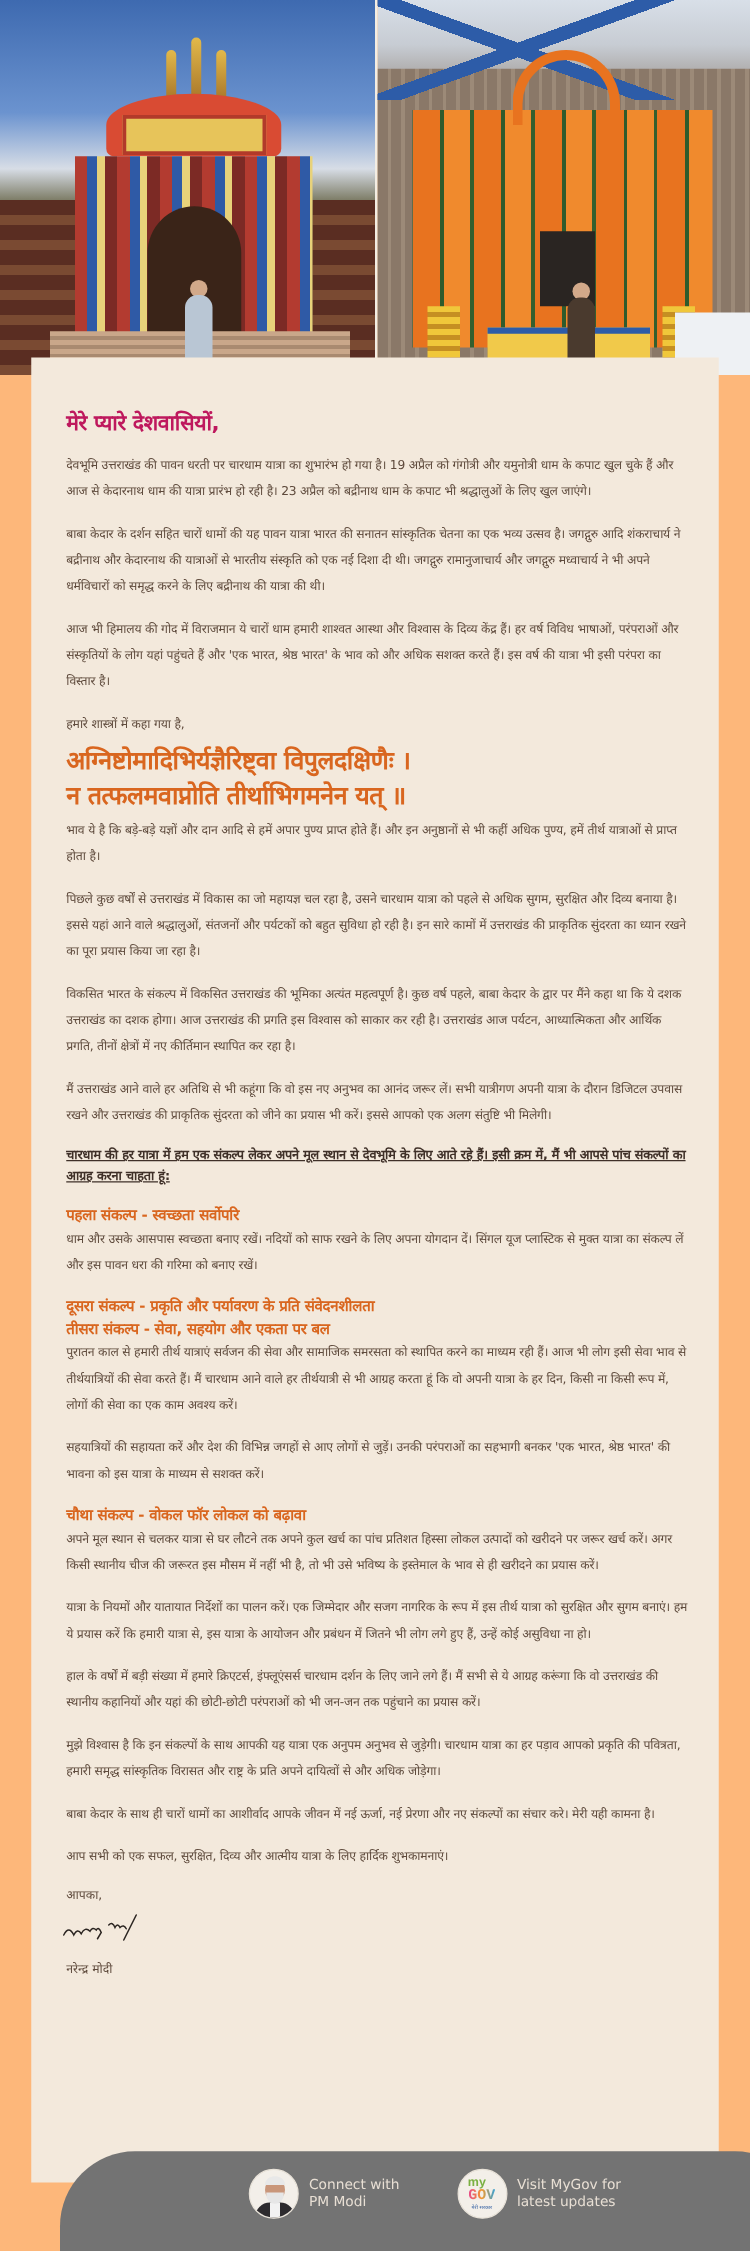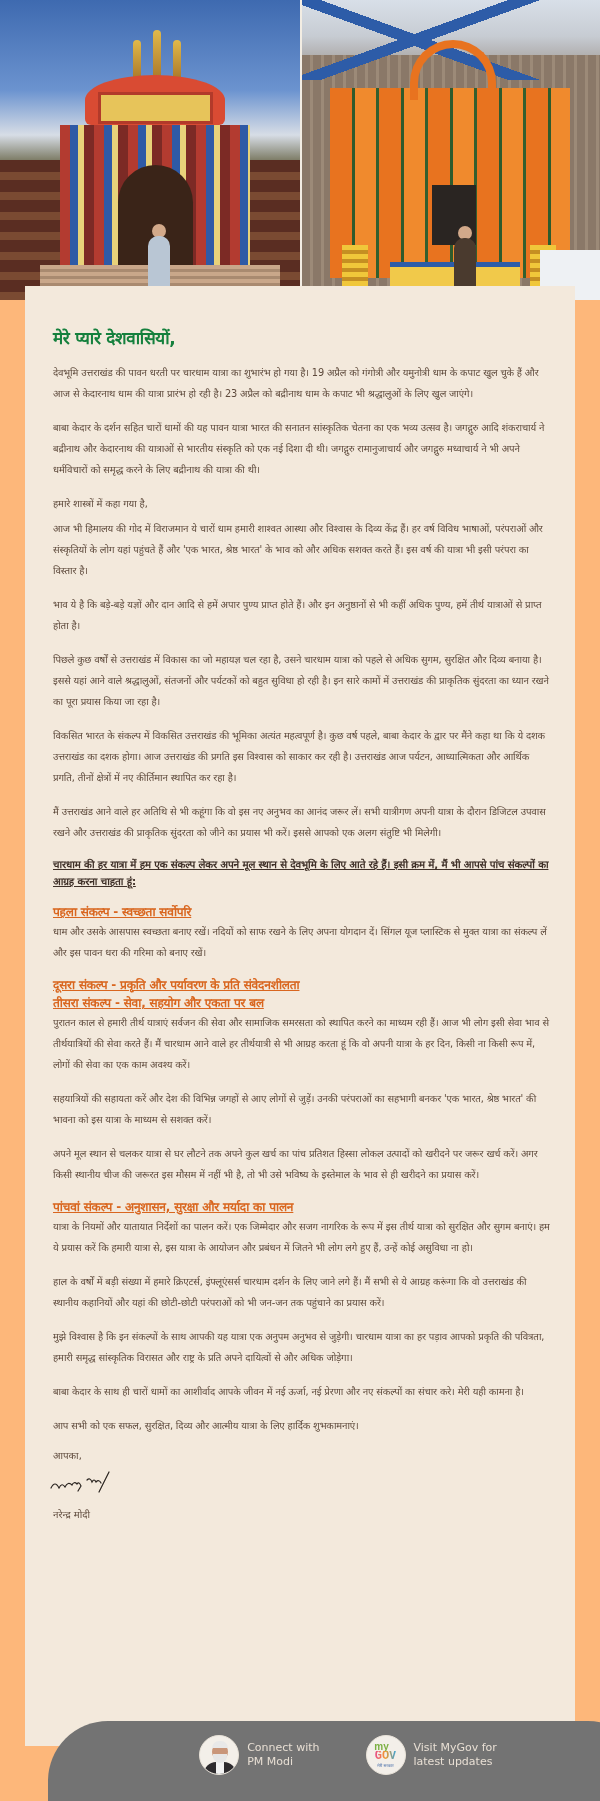--- a/index.html
+++ b/index.html
@@ -28,26 +28,26 @@
     .kd-garland { position: absolute; top: 88px; width: 240px; left: 28px; height: 190px; background: repeating-linear-gradient(90deg, #e8731f 0 22px, #2f5b2c 22px 25px, #f08a2d 25px 46px, #345f2e 46px 49px); }
     .kd-arch { position: absolute; left: 108px; top: 40px; width: 86px; height: 60px; border: 8px solid #e8731f; border-bottom: none; border-radius: 45px 45px 0 0; }
     .kd-door { position: absolute; left: 130px; top: 185px; width: 44px; height: 60px; background: #2a2522; }
     .kd-rail { position: absolute; top: 245px; width: 26px; height: 55px; background: repeating-linear-gradient(180deg, #f0c73a 0 5px, #c58f22 5px 9px); }
     .kd-base { position: absolute; left: 88px; top: 262px; width: 130px; height: 38px; background: #f1c94a; border-top: 5px solid #2d5ca8; }
     .kd-snow { position: absolute; right: 0; top: 250px; width: 60px; height: 50px; background: #eef1f4; }
 
     
     .card { position: absolute; left: 25px; top: 286px; width: 550px; height: 1460px; background: #f3e9dc; }
     .letter { position: absolute; left: 28px; top: 40px; width: 500px; color: #5b4636; }
-    .salutation { font-family: "DejaVu Sans", sans-serif; font-weight: bold; font-size: 17px; color: #15803d; margin-bottom: 13px; letter-spacing: -0.3px; }
+    .salutation { font-family: "DejaVu Sans", sans-serif; font-weight: bold; font-size: 17px; color: #be185d; margin-bottom: 13px; letter-spacing: -0.3px; }
     .para { font-size: 9.8px; line-height: 21px; margin-bottom: 13px; color: #5e4a3c; letter-spacing: -0.15px; }
     .para.tight { margin-bottom: 4px; }
     .para.bold { font-weight: bold; color: #3f3028; font-size: 10.2px; line-height: 17px; text-decoration: underline; }
     .shloka { font-weight: bold; font-size: 20px; line-height: 28px; color: #d9661f; margin: 2px 0 4px; letter-spacing: -0.4px; }
-    .resolve-title { font-weight: bold; font-size: 12px; color: #d9661f; margin-bottom: 1px; letter-spacing: -0.2px; text-decoration: underline; }
+    .resolve-title { font-weight: bold; font-size: 12px; color: #d9661f; margin-bottom: 1px; letter-spacing: -0.2px; }
     .resolve-body { margin-bottom: 13px; }
     .closing { font-size: 9.8px; color: #5e4a3c; margin-top: 4px; }
     .signature { width: 90px; height: 28px; margin: 4px 0 10px -4px; }
     .signer { font-size: 9.8px; color: #5e4a3c; }
 
     
     .footer { position: absolute; left: 0; top: 1721px; width: 600px; height: 80px; background: #737373; border-radius: 60px 60px 0 0; display: flex; justify-content: center; align-items: center; gap: 46px; padding-bottom: 12px; margin-left: 48px; }
     .footer-link { display: flex; align-items: center; gap: 8px; text-decoration: none; cursor: pointer; }
     .footer-avatar { width: 40px; height: 40px; border-radius: 50%; background: #f3efe9; position: relative; overflow: hidden; border: 1px solid #e8e2d8; }
     .avatar-face { position: absolute; left: 12px; top: 7px; width: 16px; height: 18px; border-radius: 50%; background: #c9967a; }
@@ -93,23 +93,27 @@
     <div class="figure" style="left:152px;top:238px;background:#4a3a2e;height:62px;"></div>
   </div>
 </div>
 
 <div class="card">
   <div class="letter">
     <div class="salutation">मेरे प्यारे देशवासियों,</div>
 
     <p class="para">देवभूमि उत्तराखंड की पावन धरती पर चारधाम यात्रा का शुभारंभ हो गया है। 19 अप्रैल को गंगोत्री और यमुनोत्री धाम के कपाट खुल चुके हैं और आज से केदारनाथ धाम की यात्रा प्रारंभ हो रही है। 23 अप्रैल को बद्रीनाथ धाम के कपाट भी श्रद्धालुओं के लिए खुल जाएंगे।</p>
     <p class="para">बाबा केदार के दर्शन सहित चारों धामों की यह पावन यात्रा भारत की सनातन सांस्कृतिक चेतना का एक भव्य उत्सव है। जगद्गुरु आदि शंकराचार्य ने बद्रीनाथ और केदारनाथ की यात्राओं से भारतीय संस्कृति को एक नई दिशा दी थी। जगद्गुरु रामानुजाचार्य और जगद्गुरु मध्वाचार्य ने भी अपने धर्मविचारों को समृद्ध करने के लिए बद्रीनाथ की यात्रा की थी।</p>
+    <p class="para">आज भी हिमालय की गोद में विराजमान ये चारों धाम हमारी शाश्वत आस्था और विश्वास के दिव्य केंद्र हैं। हर वर्ष विविध भाषाओं, परंपराओं और संस्कृतियों के लोग यहां पहुंचते हैं और 'एक भारत, श्रेष्ठ भारत' के भाव को और अधिक सशक्त करते हैं। इस वर्ष की यात्रा भी इसी परंपरा का विस्तार है।</p>
     <p class="para tight">हमारे शास्त्रों में कहा गया है,</p>
-    <p class="para">आज भी हिमालय की गोद में विराजमान ये चारों धाम हमारी शाश्वत आस्था और विश्वास के दिव्य केंद्र हैं। हर वर्ष विविध भाषाओं, परंपराओं और संस्कृतियों के लोग यहां पहुंचते हैं और 'एक भारत, श्रेष्ठ भारत' के भाव को और अधिक सशक्त करते हैं। इस वर्ष की यात्रा भी इसी परंपरा का विस्तार है।</p>
 
+    <div class="shloka">
+      <div>अग्निष्टोमादिभिर्यज्ञैरिष्ट्वा विपुलदक्षिणैः ।</div>
+      <div>न तत्फलमवाप्नोति तीर्थाभिगमनेन यत् ॥</div>
+    </div>
 
     <p class="para">भाव ये है कि बड़े-बड़े यज्ञों और दान आदि से हमें अपार पुण्य प्राप्त होते हैं। और इन अनुष्ठानों से भी कहीं अधिक पुण्य, हमें तीर्थ यात्राओं से प्राप्त होता है।</p>
     <p class="para">पिछले कुछ वर्षों से उत्तराखंड में विकास का जो महायज्ञ चल रहा है, उसने चारधाम यात्रा को पहले से अधिक सुगम, सुरक्षित और दिव्य बनाया है। इससे यहां आने वाले श्रद्धालुओं, संतजनों और पर्यटकों को बहुत सुविधा हो रही है। इन सारे कामों में उत्तराखंड की प्राकृतिक सुंदरता का ध्यान रखने का पूरा प्रयास किया जा रहा है।</p>
     <p class="para">विकसित भारत के संकल्प में विकसित उत्तराखंड की भूमिका अत्यंत महत्वपूर्ण है। कुछ वर्ष पहले, बाबा केदार के द्वार पर मैंने कहा था कि ये दशक उत्तराखंड का दशक होगा। आज उत्तराखंड की प्रगति इस विश्वास को साकार कर रही है। उत्तराखंड आज पर्यटन, आध्यात्मिकता और आर्थिक प्रगति, तीनों क्षेत्रों में नए कीर्तिमान स्थापित कर रहा है।</p>
     <p class="para">मैं उत्तराखंड आने वाले हर अतिथि से भी कहूंगा कि वो इस नए अनुभव का आनंद जरूर लें। सभी यात्रीगण अपनी यात्रा के दौरान डिजिटल उपवास रखने और उत्तराखंड की प्राकृतिक सुंदरता को जीने का प्रयास भी करें। इससे आपको एक अलग संतुष्टि भी मिलेगी।</p>
 
     <p class="para bold">चारधाम की हर यात्रा में हम एक संकल्प लेकर अपने मूल स्थान से देवभूमि के लिए आते रहे हैं। इसी क्रम में, मैं भी आपसे पांच संकल्पों का आग्रह करना चाहता हूं:</p>
 
     <div>
       <div class="resolve-title">पहला संकल्प - स्वच्छता सर्वोपरि</div>
@@ -117,24 +121,24 @@
     </div>
     <div>
       <div class="resolve-title">दूसरा संकल्प - प्रकृति और पर्यावरण के प्रति संवेदनशीलता</div>
     </div>
     <div>
       <div class="resolve-title">तीसरा संकल्प - सेवा, सहयोग और एकता पर बल</div>
       <p class="para resolve-body">पुरातन काल से हमारी तीर्थ यात्राएं सर्वजन की सेवा और सामाजिक समरसता को स्थापित करने का माध्यम रही हैं। आज भी लोग इसी सेवा भाव से तीर्थयात्रियों की सेवा करते हैं। मैं चारधाम आने वाले हर तीर्थयात्री से भी आग्रह करता हूं कि वो अपनी यात्रा के हर दिन, किसी ना किसी रूप में, लोगों की सेवा का एक काम अवश्य करें।</p>
       <p class="para resolve-body">सहयात्रियों की सहायता करें और देश की विभिन्न जगहों से आए लोगों से जुड़ें। उनकी परंपराओं का सहभागी बनकर 'एक भारत, श्रेष्ठ भारत' की भावना को इस यात्रा के माध्यम से सशक्त करें।</p>
     </div>
     <div>
+      <div class="resolve-title">चौथा संकल्प - वोकल फॉर लोकल को बढ़ावा</div>
       <p class="para resolve-body">अपने मूल स्थान से चलकर यात्रा से घर लौटने तक अपने कुल खर्च का पांच प्रतिशत हिस्सा लोकल उत्पादों को खरीदने पर जरूर खर्च करें। अगर किसी स्थानीय चीज की जरूरत इस मौसम में नहीं भी है, तो भी उसे भविष्य के इस्तेमाल के भाव से ही खरीदने का प्रयास करें।</p>
     </div>
     <div>
-      <div class="resolve-title">पांचवां संकल्प - अनुशासन, सुरक्षा और मर्यादा का पालन</div>
       <p class="para resolve-body">यात्रा के नियमों और यातायात निर्देशों का पालन करें। एक जिम्मेदार और सजग नागरिक के रूप में इस तीर्थ यात्रा को सुरक्षित और सुगम बनाएं। हम ये प्रयास करें कि हमारी यात्रा से, इस यात्रा के आयोजन और प्रबंधन में जितने भी लोग लगे हुए हैं, उन्हें कोई असुविधा ना हो।</p>
     </div>
 
     <p class="para">हाल के वर्षों में बड़ी संख्या में हमारे क्रिएटर्स, इंफ्लूएंसर्स चारधाम दर्शन के लिए जाने लगे हैं। मैं सभी से ये आग्रह करूंगा कि वो उत्तराखंड की स्थानीय कहानियों और यहां की छोटी-छोटी परंपराओं को भी जन-जन तक पहुंचाने का प्रयास करें।</p>
     <p class="para">मुझे विश्वास है कि इन संकल्पों के साथ आपकी यह यात्रा एक अनुपम अनुभव से जुड़ेगी। चारधाम यात्रा का हर पड़ाव आपको प्रकृति की पवित्रता, हमारी समृद्ध सांस्कृतिक विरासत और राष्ट्र के प्रति अपने दायित्वों से और अधिक जोड़ेगा।</p>
     <p class="para">बाबा केदार के साथ ही चारों धामों का आशीर्वाद आपके जीवन में नई ऊर्जा, नई प्रेरणा और नए संकल्पों का संचार करे। मेरी यही कामना है।</p>
     <p class="para">आप सभी को एक सफल, सुरक्षित, दिव्य और आत्मीय यात्रा के लिए हार्दिक शुभकामनाएं।</p>
 
     <div class="closing">आपका,</div>
     <svg class="signature" viewBox="0 0 90 28">

